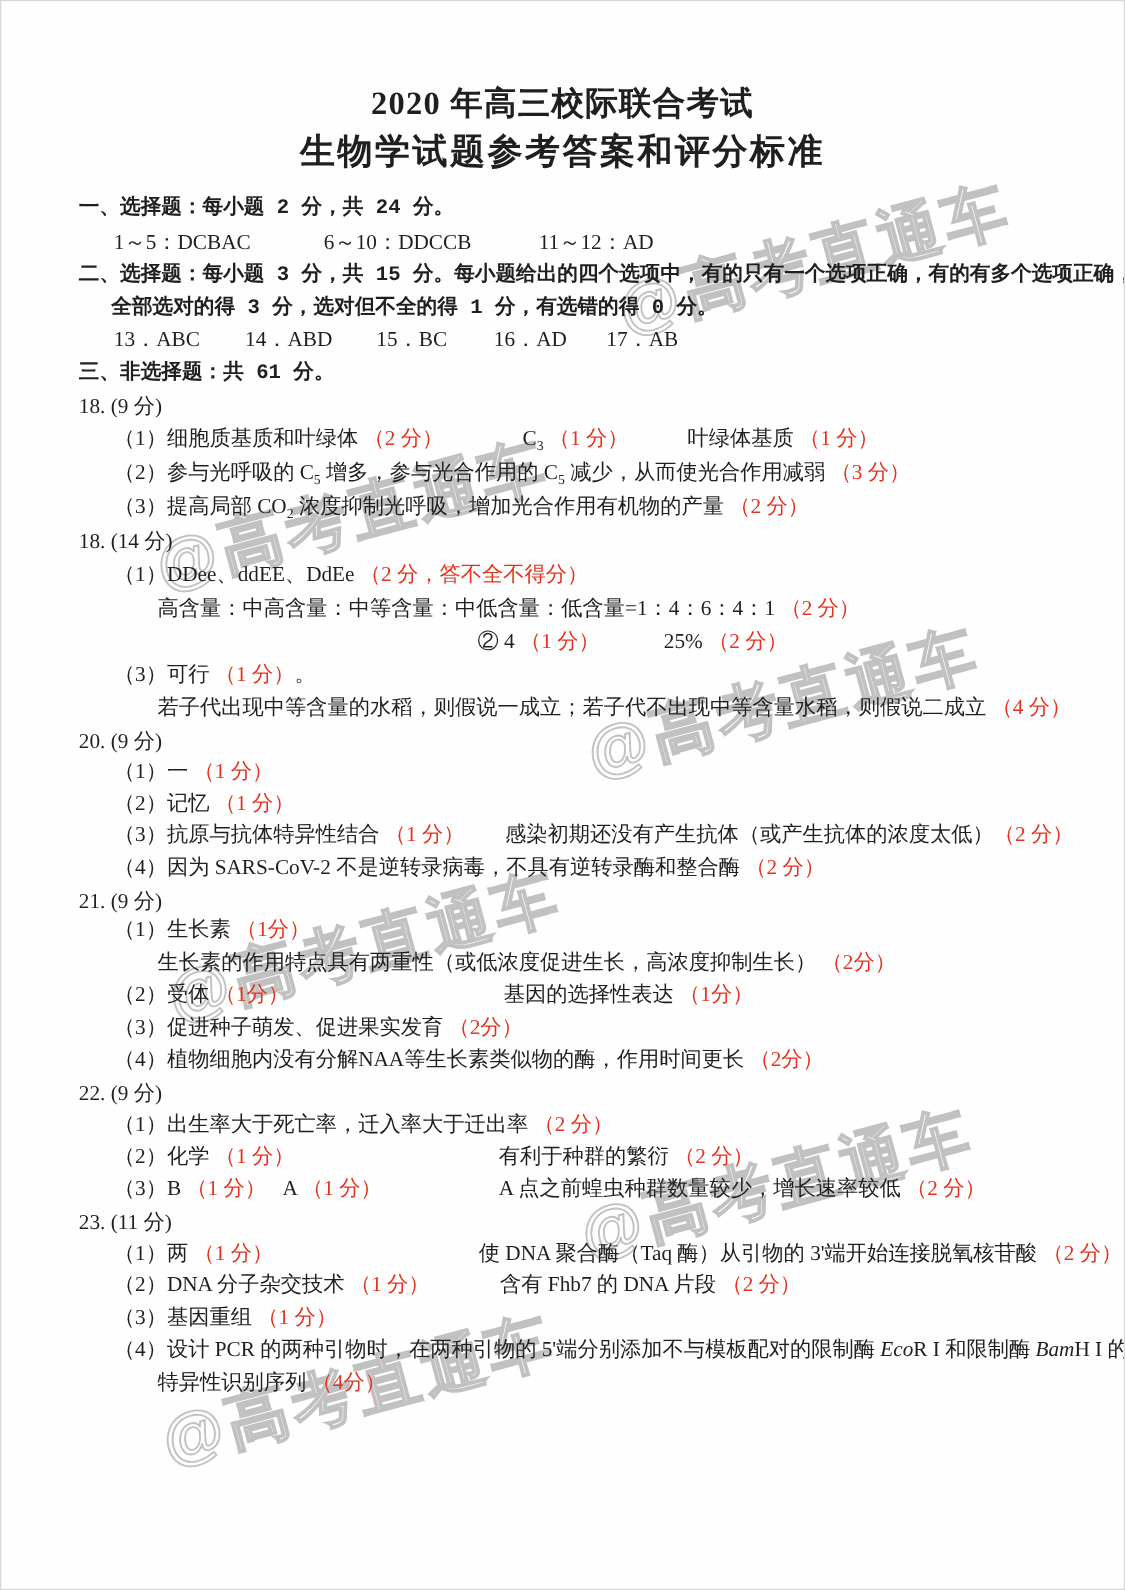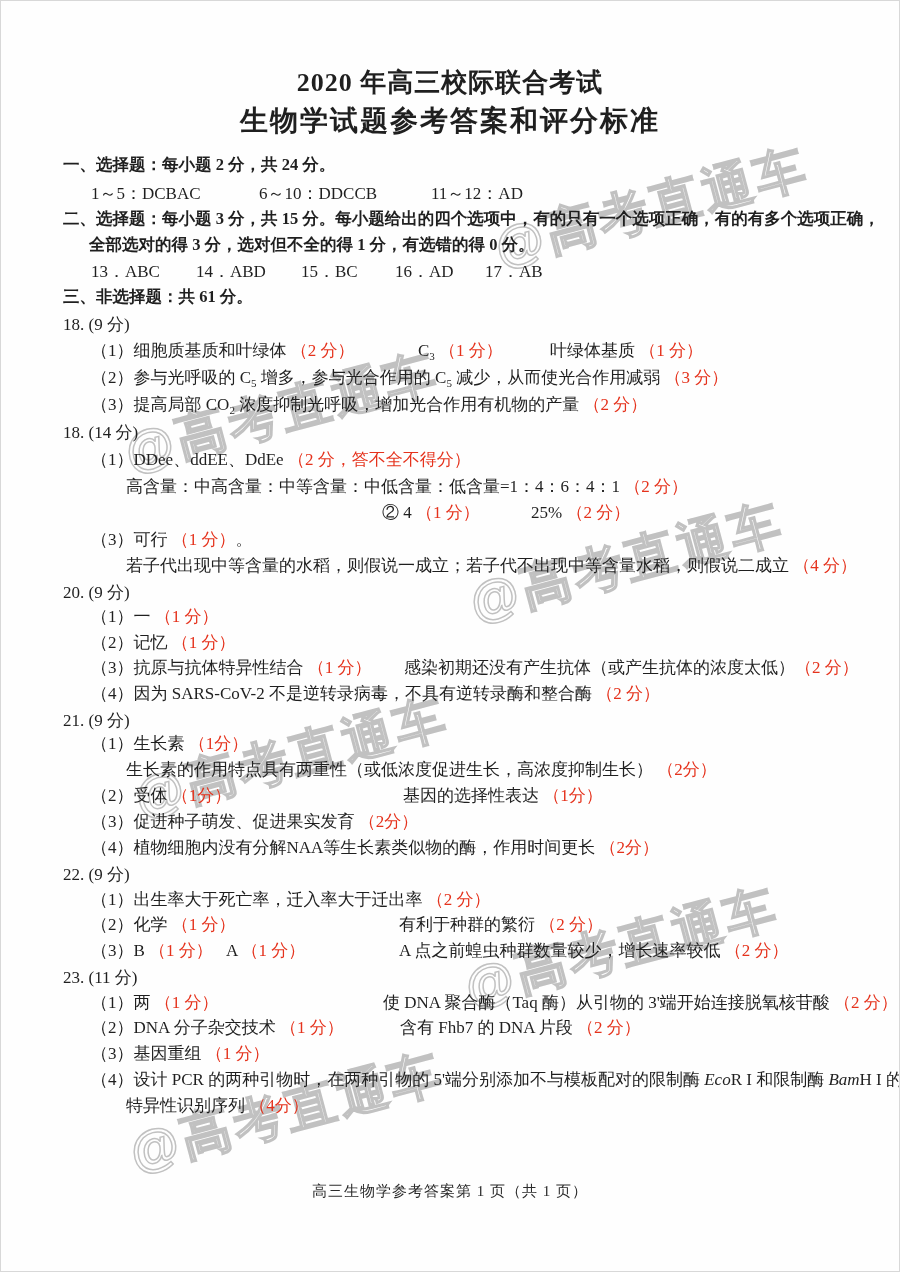--- a/index.html
+++ b/index.html
@@ -23,21 +23,21 @@
   }
   .footer{
     position:absolute;top:1181px;left:0;width:100%;
     text-align:center;font-size:15px;color:#2b2b2b;letter-spacing:1px;
   }
   .line{position:absolute;left:0;width:100%;height:27px;font-size:17px;white-space:nowrap;}
   .g{position:absolute;top:0;white-space:nowrap;}
   .red{color:var(--red,#e5321c);font-family:Liberation Serif, serif;}
   .sub{font-size:11px;vertical-align:-4px;}
   .it{font-style:italic;}
-  .hei{font-family:Liberation Serif, serif;font-weight:bold;font-size:16.5px;}
+  .hei{font-family:Liberation Mono, monospace;font-weight:bold;font-size:16.5px;}
   .wm{
     position:absolute;
     font-family:"Liberation Sans","DejaVu Sans",sans-serif;
     font-weight:700;font-size:50px;letter-spacing:4px;white-space:nowrap;
     color:transparent;
     -webkit-text-stroke:1.5px var(--wm,#adadad);
     transform:rotate(-15deg);transform-origin:left center;
     opacity:.75;pointer-events:none;
   }
 </style>
@@ -178,14 +178,13 @@
         <span class="g" style="left: 90px;"><span>（3）基因重组 </span><span class="red">（1 分）</span></span>
       </div>
       <div class="line" style="top: 1067px;">
         <span class="g" style="left: 90px;"><span>（4）设计 PCR 的两种引物时，在两种引物的 5'端分别添加不与模板配对的限制酶 </span><span class="it">Eco</span><span>R I 和限制酶 </span><span class="it">Bam</span><span>H I 的</span></span>
       </div>
       <div class="line" style="top: 1093px;">
         <span class="g" style="left: 125px;"><span>特异性识别序列 </span><span class="red">（4分）</span></span>
       </div>
     </div>
 
-  <div class="footer">高三生物学参考答案第 1 页（共 1 页）</div>
 </div>
 
 </body></html>

